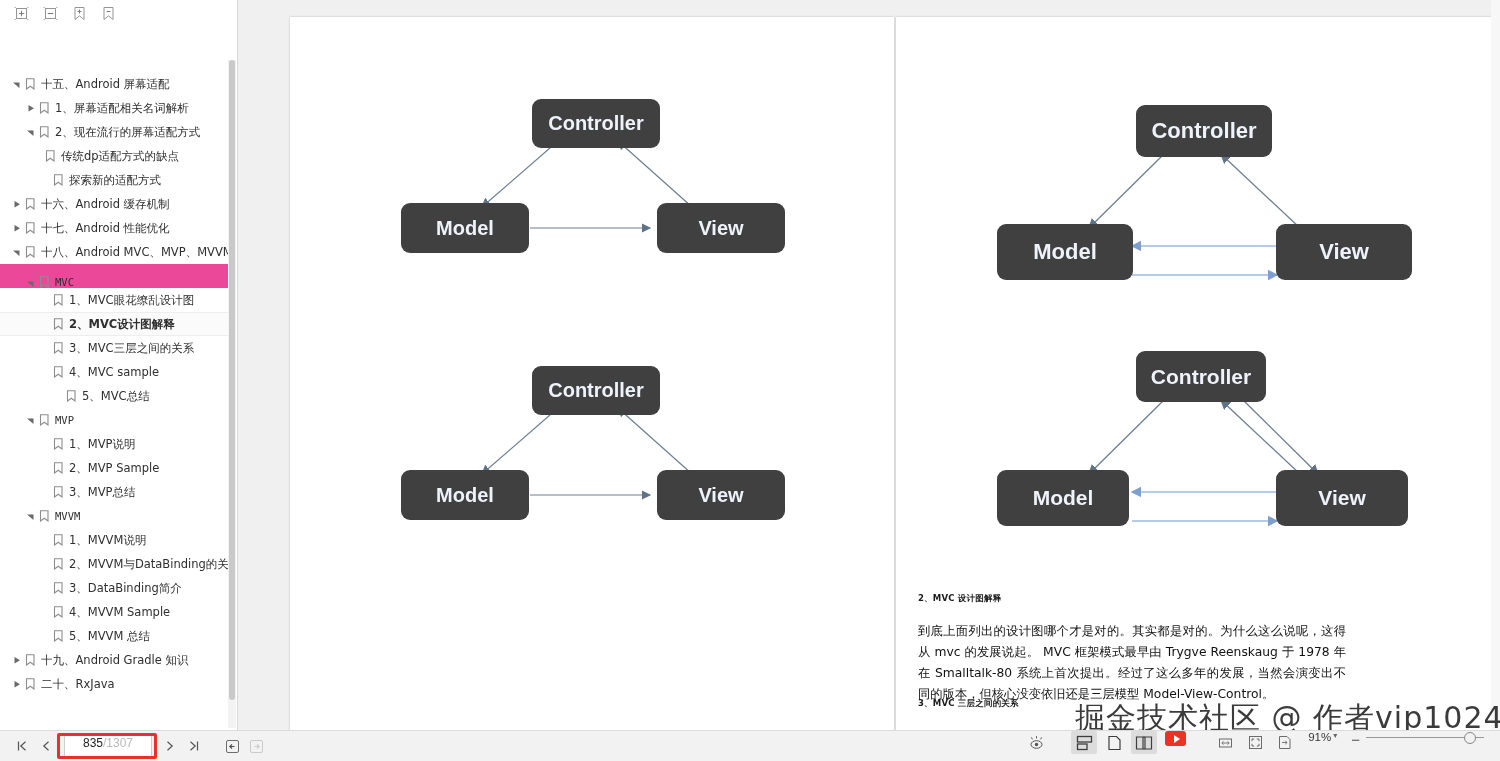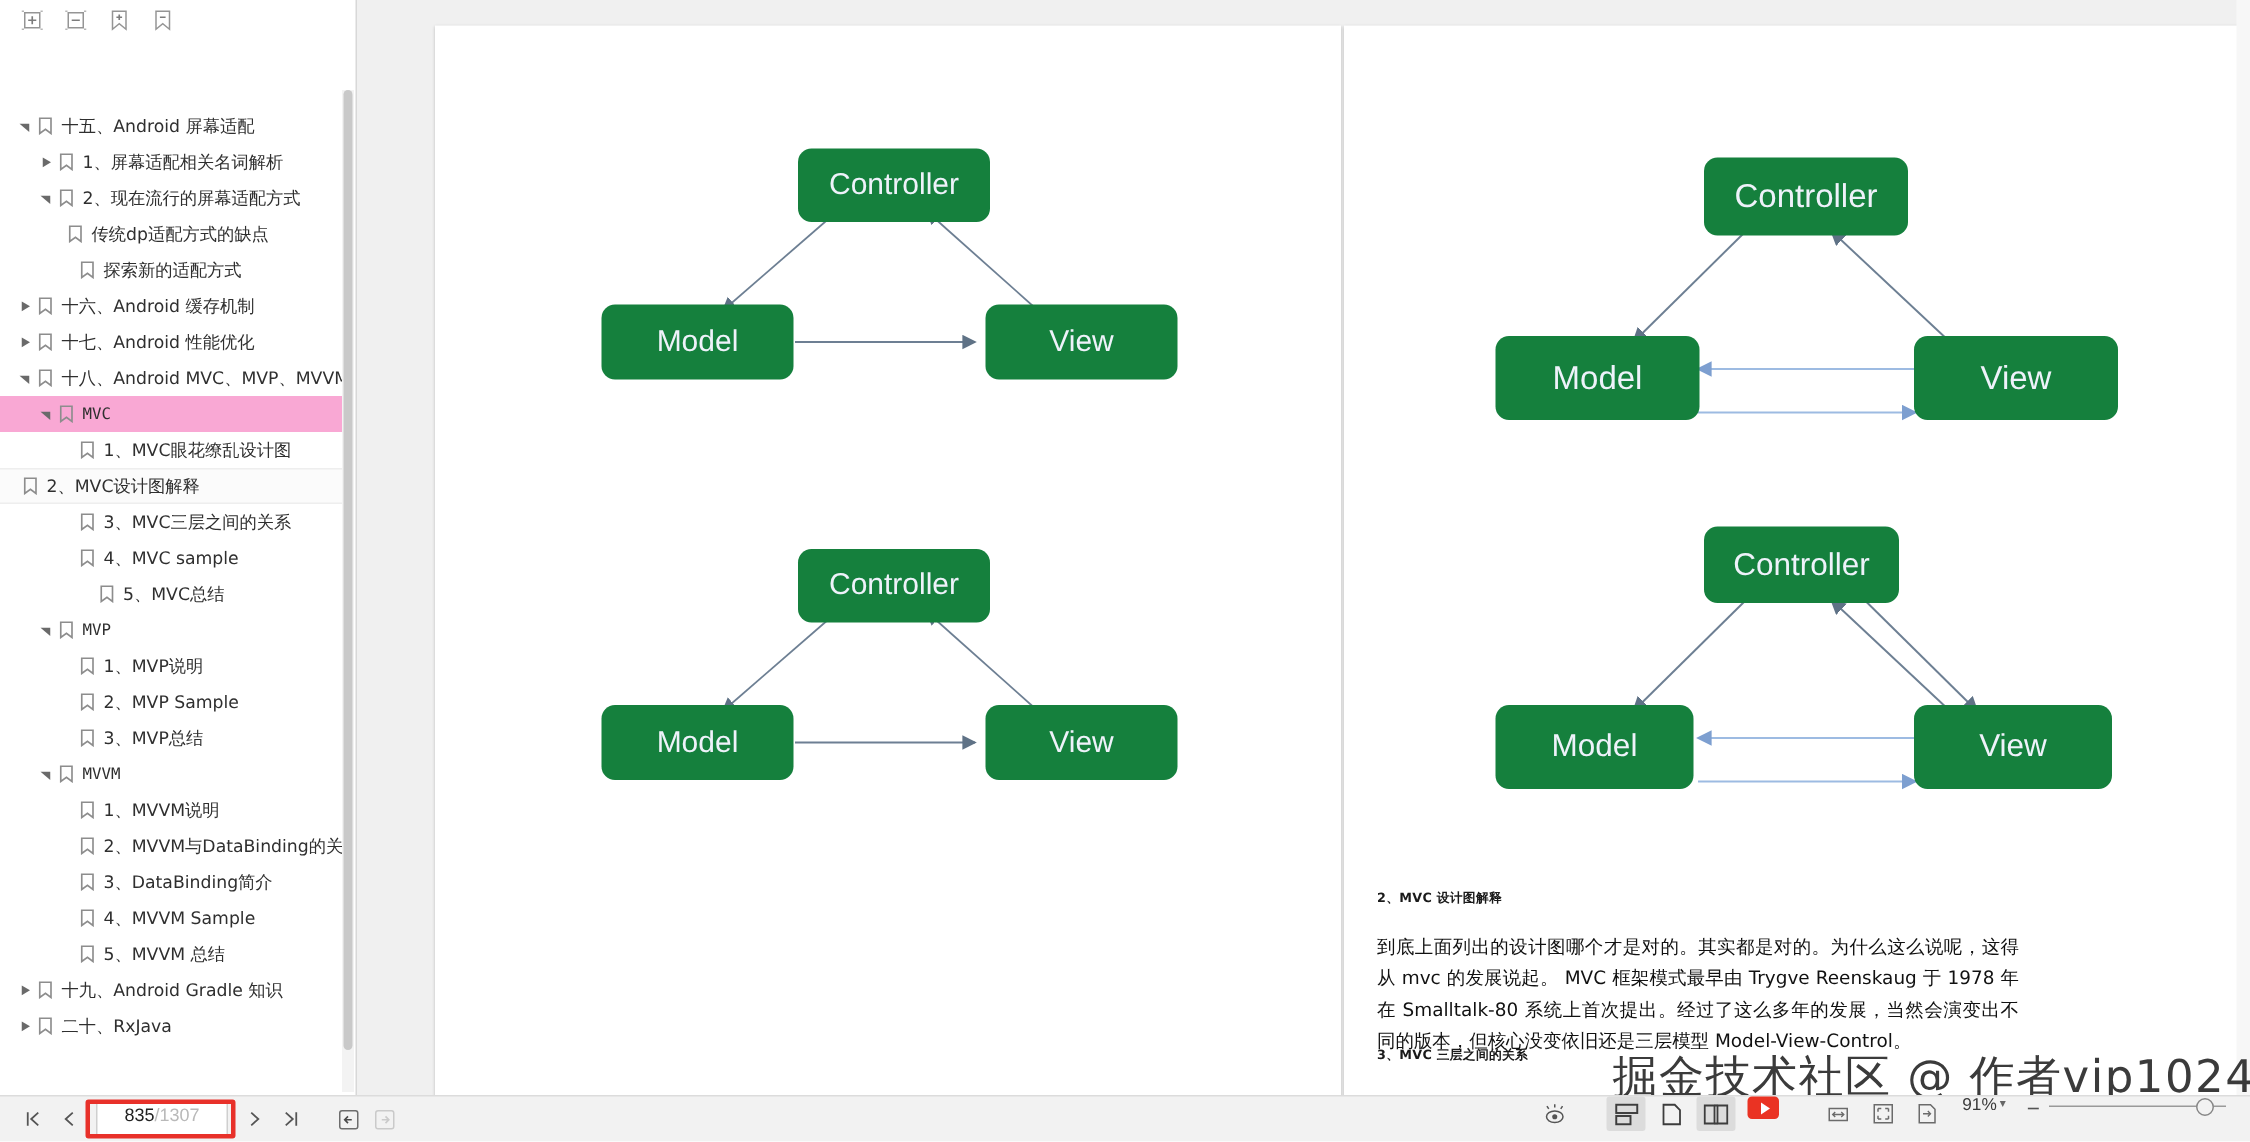--- a/index.html
+++ b/index.html
@@ -41,21 +41,21 @@
   #tree {
     position: absolute; top: 66px; left: 0; right: 9px; bottom: 4px;
     overflow: hidden;
     padding-top: 6px;
   }
   .tnode {
     position: relative; height: 24px; display: flex; align-items: center;
     font-size: 11.5px; color: #2f2f2f; white-space: nowrap;
     cursor: pointer;
   }
-  .tnode.sel { background: #f9a8d4; }
+  .tnode.sel { background: #ec4899; align-items: flex-end; }
   .tnode.hl { background: #fbfbfb; border-top:1px solid #eee; border-bottom:1px solid #eee; }
   .tw { width: 13px; flex: 0 0 13px; display:flex; align-items:center; justify-content:center; }
   .tw svg { display:block; }
   .bmk { width: 14px; flex: 0 0 14px; display:flex; align-items:center; justify-content:center; }
   .bmk svg { display:block; }
   .tlabel { padding-left: 4px; font-size: 11.5px; }
   .tlabel.cjk { font-family: "DejaVu Sans", sans-serif; font-size: 11.5px; }
   .tlabel.mono { font-family: "DejaVu Sans Mono", monospace; font-size: 10.5px; }
 
   
@@ -76,23 +76,23 @@
   .page {
     position: absolute; background: #ffffff;
     box-shadow: 0 0 2px rgba(0,0,0,.22);
   }
   #page-left  { left: 52px;  top: 17px; width: 604px; height: 790px; }
   #page-right { left: 658px; top: 17px; width: 604px; height: 790px; }
 
   .dgm { position: absolute; }
   .nodebox {
     position: absolute; border-radius: 9px;
-    background: #15803d;
+    background: #404040;
     display: flex; align-items: center; justify-content: center;
-    color: #eef2fa; font-weight: 400;
+    color: #eef2fa; font-weight: 700;
     font-family: "Liberation Sans", sans-serif;
   }
   .dgm svg { position: absolute; left: 0; top: 0; overflow: visible; }
 
   
   .sec-head {
     position: absolute; font-size: 8.5px; font-weight: bold; color: #1a1a1a;
     font-family: "DejaVu Sans", sans-serif; letter-spacing: .2px;
   }
   .body-par {
@@ -320,21 +320,21 @@
         </div>
         <div class="tnode" style="padding-left: 38px;">
           <span class="tw"></span>
           <span class="bmk">
             <svg width="11" height="12" viewBox="0 0 11 12">
               <path d="M1.5 0.8 H9 V11 L5.3 8.2 L1.5 11 Z" fill="none" stroke="#8d8d8d" stroke-width="1.1"></path>
             </svg>
           </span>
           <span class="tlabel cjk">1、MVC眼花缭乱设计图</span>
         </div>
-        <div class="tnode hl" style="">
+        <div class="tnode hl" style="padding-left: 38px; font-weight: bold;">
           <span class="tw"></span>
           <span class="bmk">
             <svg width="11" height="12" viewBox="0 0 11 12">
               <path d="M1.5 0.8 H9 V11 L5.3 8.2 L1.5 11 Z" fill="none" stroke="#8d8d8d" stroke-width="1.1"></path>
             </svg>
           </span>
           <span class="tlabel cjk">2、MVC设计图解释</span>
         </div>
         <div class="tnode" style="padding-left: 38px;">
           <span class="tw"></span>

